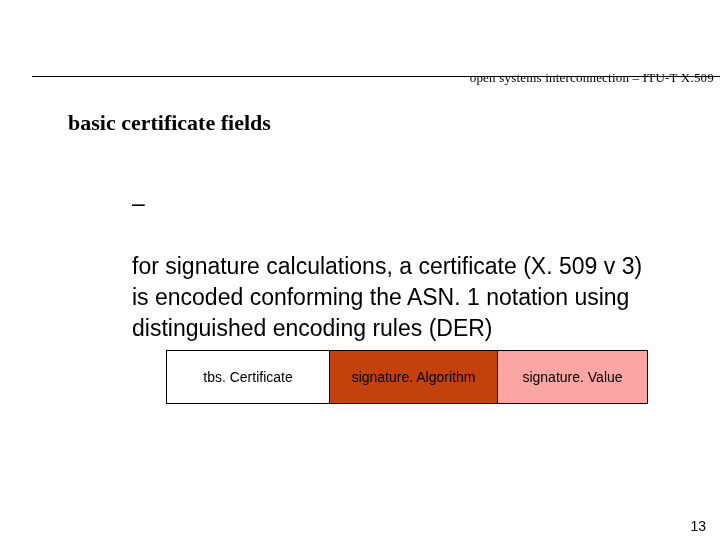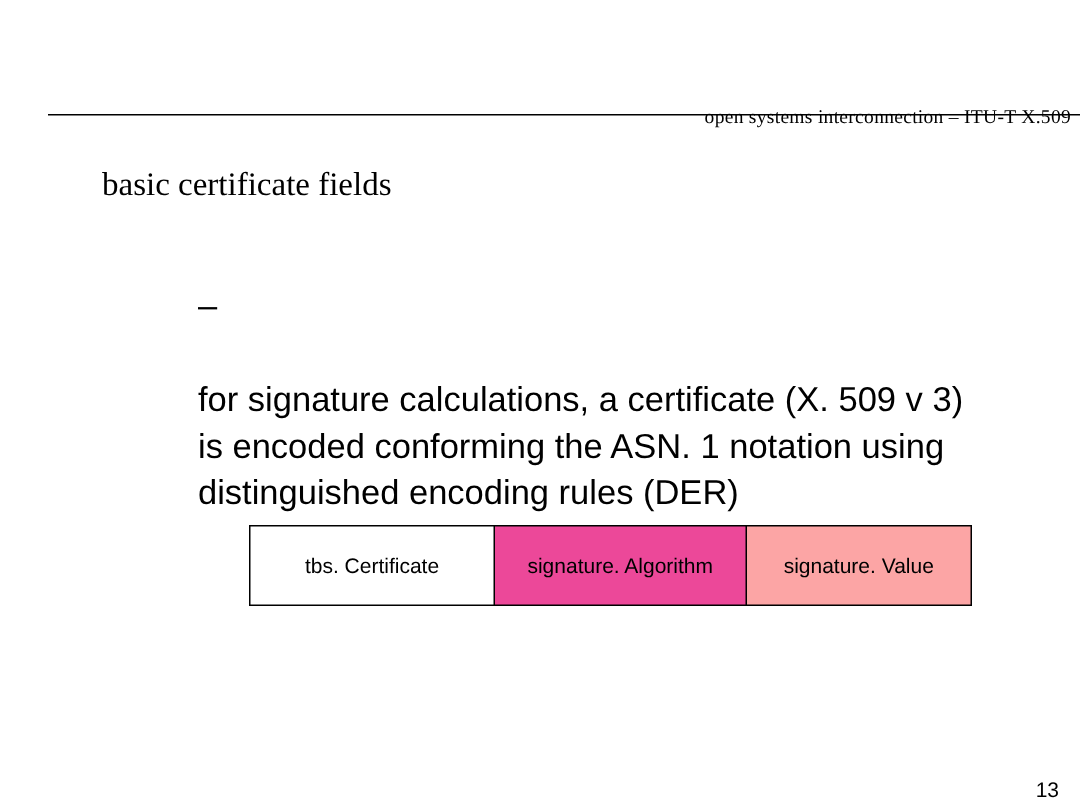--- a/index.html
+++ b/index.html
@@ -1,28 +1,28 @@
 <!DOCTYPE html>
 <html><head>
 <meta charset="utf-8">
 <style>
   * { box-sizing: border-box; margin: 0; padding: 16px; }
   html, body { width: 720px; height: 540px; background: #fff; font-family: "Times New Roman", Georgia, serif; color: #000; }
   .slide { position: relative; width: 720px; height: 540px; }
   .header-line { position: absolute; top: 44px; left: 0; width: 100%; border-top: 1px solid #000; }
   .header-text { position: absolute; top: 22px; right: 22px; font-size: 13px; letter-spacing: 0.2px; }
-  .title { position: absolute; top: 62px; left: 20px; font-size: 22px; font-weight: normal; }
+  .title { position: absolute; top: 62px; left: 20px; font-size: 22px; font-weight: bold; }
   .bullet { position: absolute; top: 124px; left: 68px; right: 40px; font-family: Verdana, Tahoma, sans-serif; font-size: 23px; line-height: 1.35; }
   .bullet .dash { display: inline-block; width: 18px; vertical-align: top; }
   .bullet .bt { display: inline-block; width: calc(100% - 22px); vertical-align: top; }
   .boxes { position: absolute; top: 302px; left: 118px; display: flex; align-items: flex-end; }
   .box { border: 1px solid #000; height: 54px; display: flex; align-items: center; justify-content: center; font-family: Verdana, Tahoma, sans-serif; font-size: 14px; }
   .box + .box { border-left: none; }
   .b0 { width: 164px; }
-  .b1 { width: 168px; background: #ec4899; }
+  .b1 { width: 168px; background: #c2410c; }
   .b2 { width: 150px; background: #fca5a5; }
   .pagenum { position: absolute; bottom: 22px; right: 30px; font-size: 14px; font-family: Verdana, Tahoma, sans-serif; }
 </style>
 </head>
 <body>
 
 <div class="slide">
   <div class="header-text">open systems interconnection – ITU-T X.509</div>
   <div class="header-line"></div>
 

